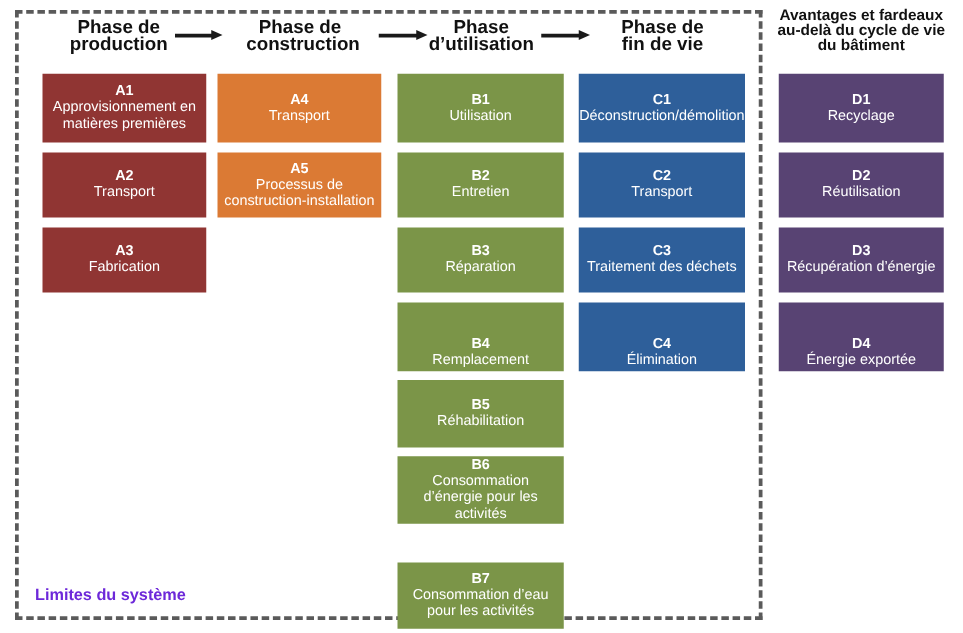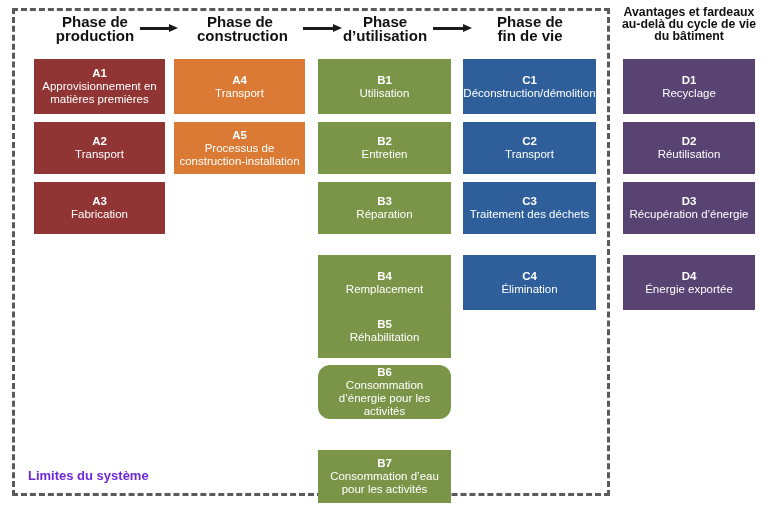--- a/index.html
+++ b/index.html
@@ -81,23 +81,23 @@
   .colA { left: 34px;  width: 131px; }
   .colB { left: 174px; width: 131px; }
   .colC { left: 318px; width: 133px; }
   .colD { left: 463px; width: 133px; }
   .colE { left: 623px; width: 132px; }
 
   
   .r1 { top: 59px;  height: 55px; }
   .r2 { top: 122px; height: 52px; }
   .r3 { top: 182px; height: 52px; }
-  .r4 { top: 255px; height: 55px; }
+  .r4 { top: 242px; height: 55px; justify-content: flex-end; }
   .r5 { top: 304px; height: 54px; }
-  .r6 { top: 365px; height: 54px; border-radius: 12px; }
+  .r6 { top: 365px; height: 54px; }
   .r7 { top: 450px; height: 53px; }
 </style>
 </head>
 <body>
 
 <div id="canvas">
 
   <div class="boundary"></div>
   <div class="boundary-label">Limites du système</div>
 

